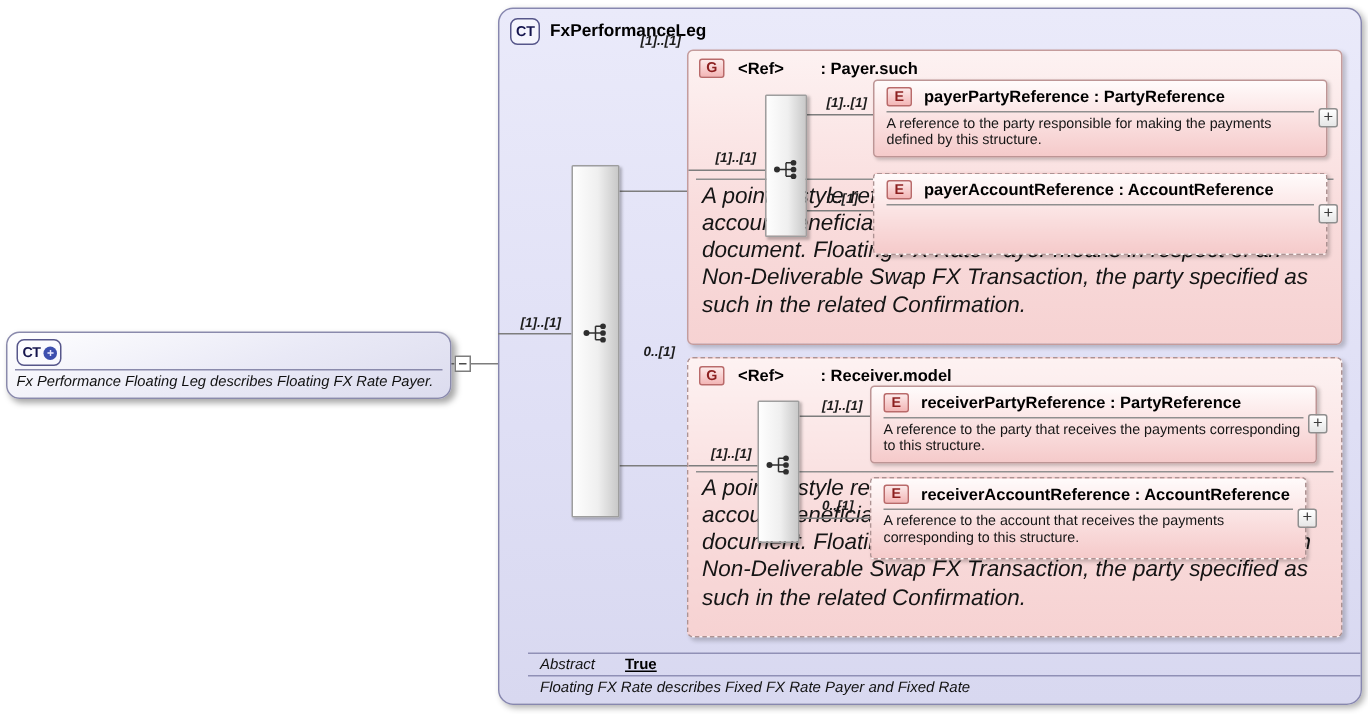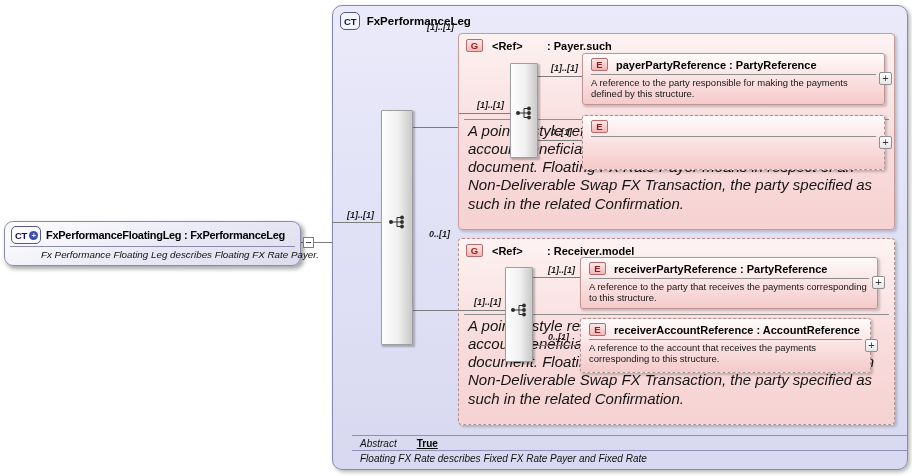--- a/index.html
+++ b/index.html
@@ -39,21 +39,21 @@
   
   .root-box {
     position:absolute; left:4px; top:221px; width:297px; height:45px; z-index:3;
     box-sizing:border-box; border:1px solid #8a8aac; border-radius:9px;
     background:linear-gradient(160deg,#ffffff,#e9e9f6 55%,#dcdcee);
     box-shadow:2.5px 2.5px 4px rgba(0,0,0,0.35);
   }
   .root-header { display:flex; align-items:center; gap:5px; padding:4px 6px 2px;
     font-weight:bold; font-size:11px; letter-spacing:-0.3px; white-space:nowrap; color:#000; }
   .root-sep { border-top:1px solid #8a8aac; margin:0 5px; }
-  .root-desc { padding:2px 6px; font-style:italic; font-size:9.8px; color:#111; white-space:nowrap;margin-left:30px; }
+  .root-desc { padding:2px 6px; font-style:italic; font-size:9.8px; color:#111; white-space:nowrap; }
   
   .badge-ct {
     display:inline-flex; align-items:center; gap:2px; box-sizing:border-box;
     border:1.4px solid #56568a; border-radius:5px; padding:0 2px 0 3px; height:18px;
     font-size:9.5px; font-weight:bold; color:#14144d; background:rgba(250,250,255,0.65);
   }
   .plus-circle {
     width:9px; height:9px; border-radius:50%; background:#3d4fae; color:#e8e8ff;
     font-size:8px; line-height:9px; text-align:center; font-weight:bold;
   }
@@ -201,20 +201,21 @@
       <span>payerPartyReference : PartyReference</span>
     </div>
     <div class="ebox-sep"></div>
     <div class="ebox-desc">A reference to the party responsible for making the payments defined by this structure.</div>
     <div class="plus-box">+</div>
   </div>
 
   <div class="ebox dashed" style="left:582px; top:115px; width:303px; height:55px;">
     <div class="ebox-header">
       <span class="badge-red">E</span>
+      <span>payerAccountReference : AccountReference</span>
     </div>
     <div class="ebox-sep"></div>
     <div class="plus-box">+</div>
   </div>
 
   <div class="ebox" style="left:580px; top:257px; width:298px; height:52px;">
     <div class="ebox-header">
       <span class="badge-red">E</span>
       <span>receiverPartyReference : PartyReference</span>
     </div>
@@ -242,19 +243,18 @@
   <div class="card" style="left:474px; top:297px;">[1]..[1]</div>
   <div class="card" style="left:548px; top:265px;">[1]..[1]</div>
   <div class="card" style="left:548px; top:332px;">0..[1]</div>
 
   <div class="root-box">
     <div class="root-header">
       <span class="badge-ct">
         <span>CT</span>
         <span class="plus-circle">+</span>
       </span>
-      <span>FxPerformanceFloatingLeg : FxPerformanceLeg</span>
     </div>
     <div class="root-sep"></div>
     <div class="root-desc">Fx Performance Floating Leg describes Floating FX Rate Payer.</div>
   </div>
 
 </div>
 
 </body></html>

